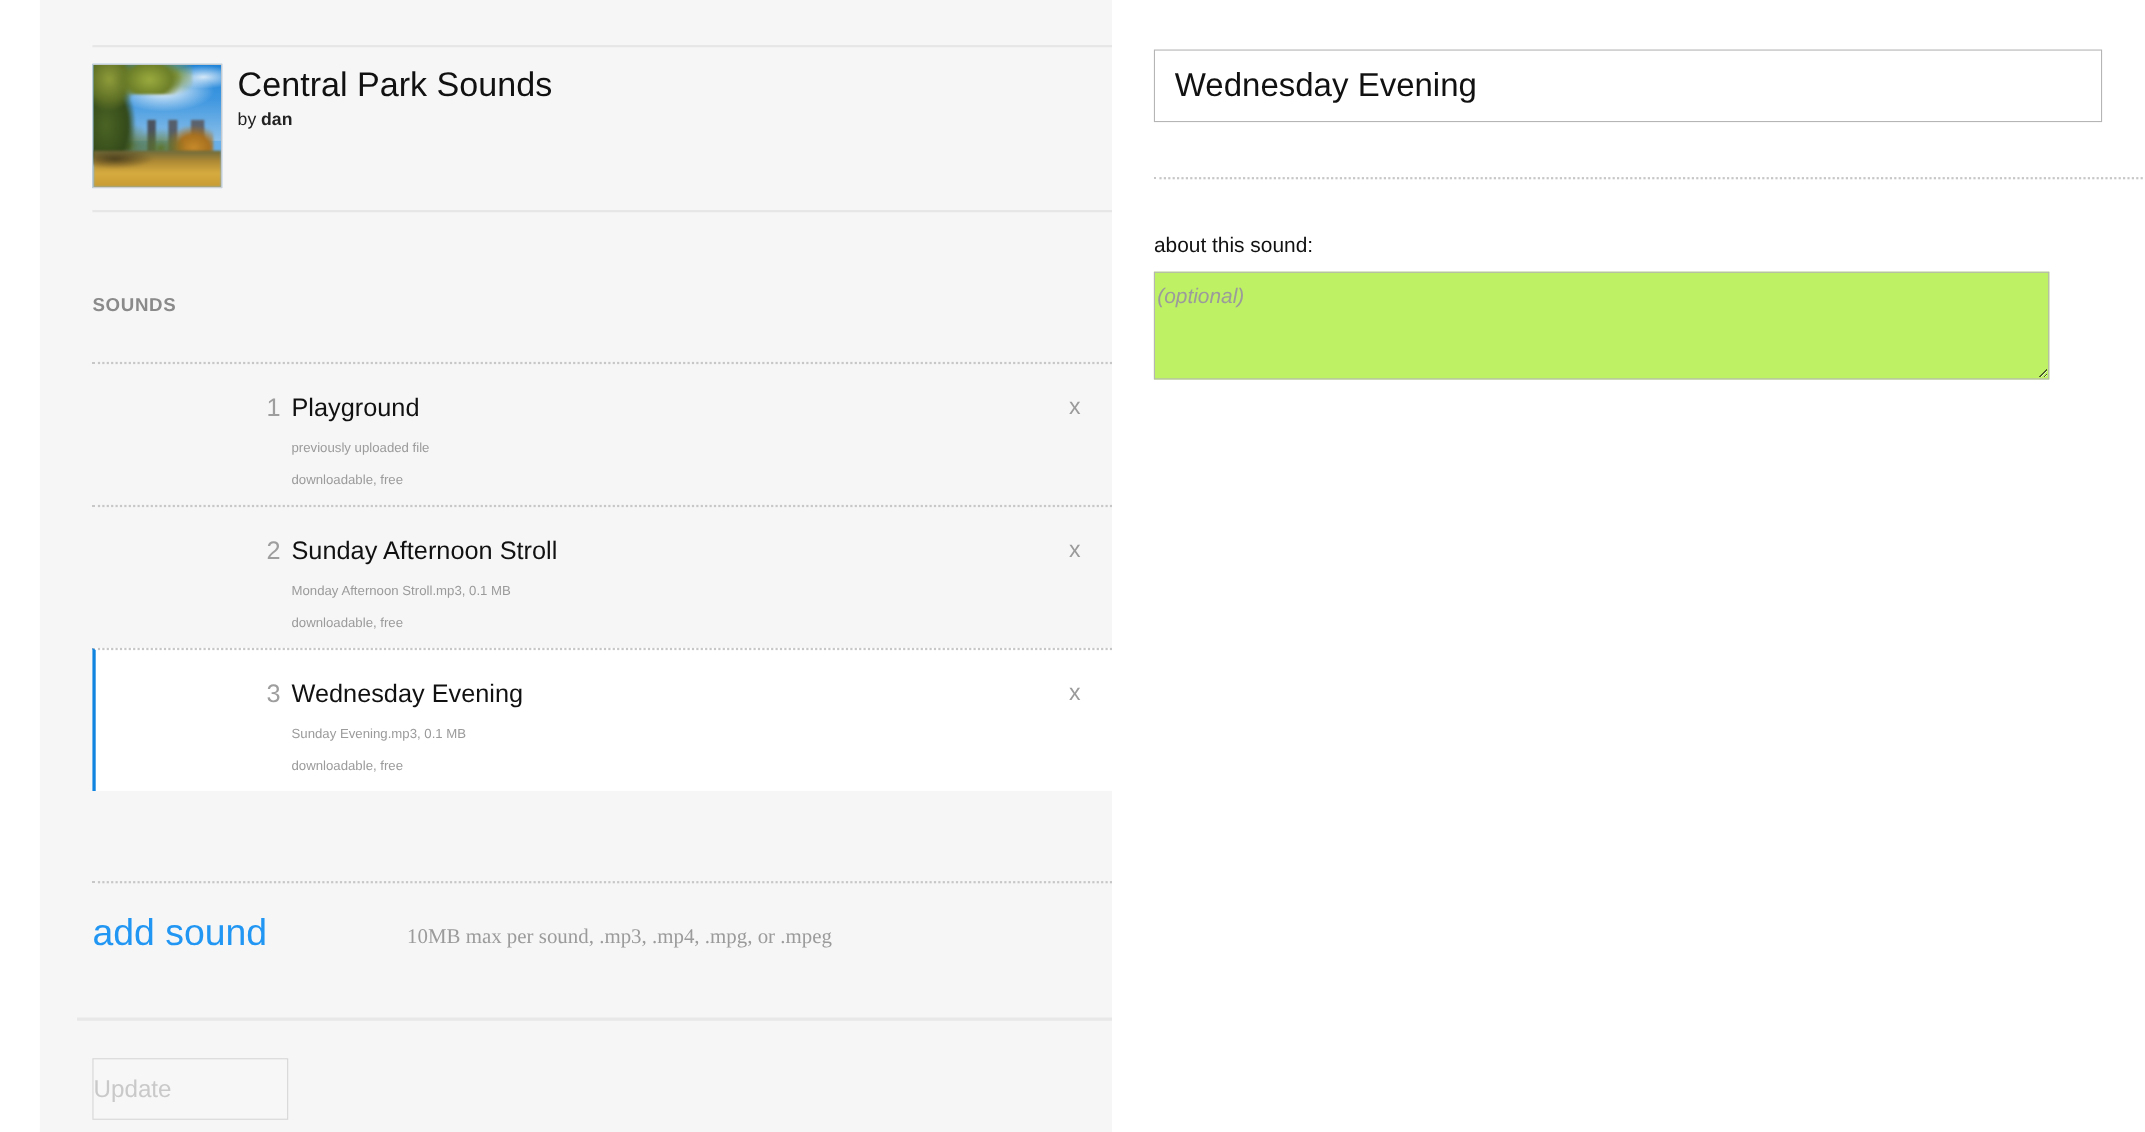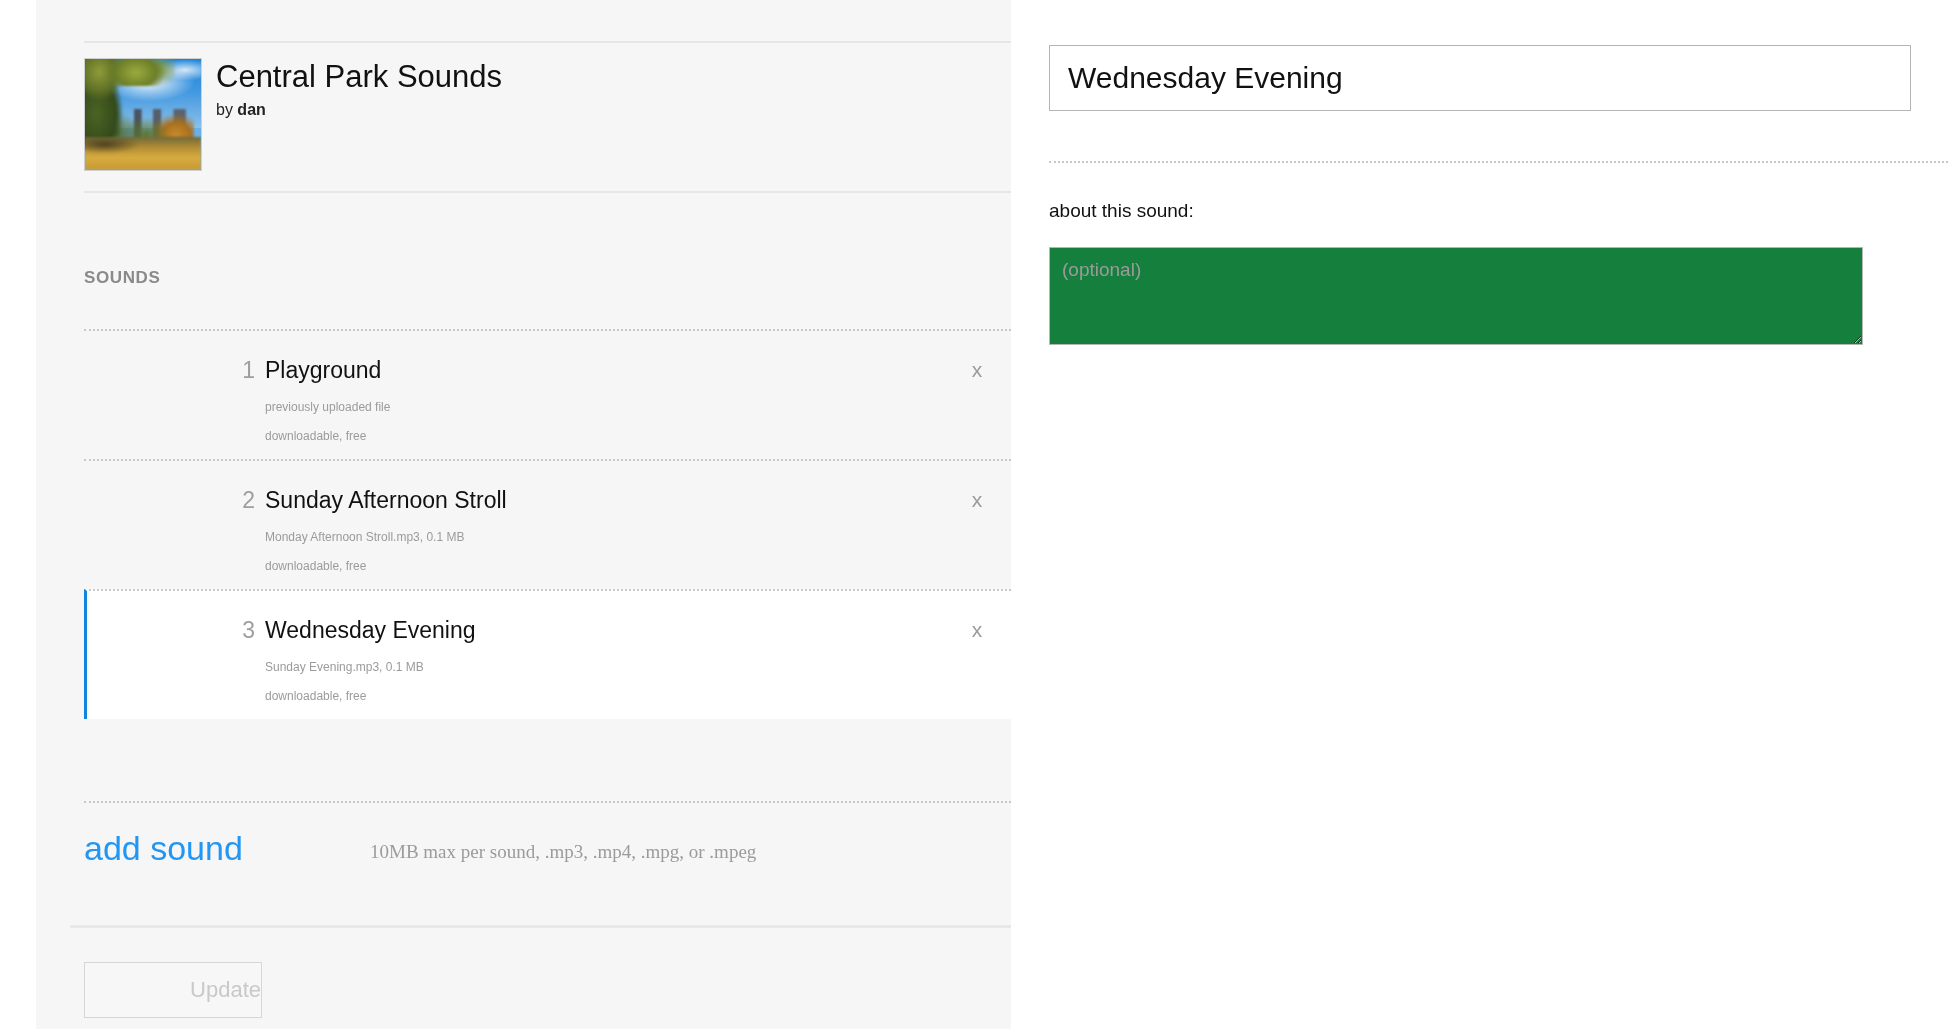--- a/index.html
+++ b/index.html
@@ -267,21 +267,21 @@
     left: 48px;
     top: 962px;
     width: 178px;
     height: 56px;
     border: 1px solid #d6d6d6;
     background: #f7f7f7;
     box-sizing: border-box;
     color: #c9c9c9;
     font-size: 22px;
     line-height: 54px;
-    text-align: right;
+    text-align: left;
     cursor: default;
   }
 
   
   .right-panel {
     position: absolute;
     left: 975px;
     top: 0;
     width: 975px;
     height: 1029px;
@@ -306,42 +306,43 @@
     position: absolute;
     left: 38px;
     top: 161px;
     width: 903px;
     height: 0;
     border-top: 2px dotted #c7c7c7;
   }
   .about-label {
     position: absolute;
     left: 38px;
-    top: 199px;
+    top: 212px;
     font-size: 19px;
     line-height: 24px;
     color: #111111;
   }
   .about-textarea {
     position: absolute;
     left: 38px;
     top: 247px;
     width: 814px;
     height: 98px;
     box-sizing: border-box;
     border: 1px solid #b5b5b5;
-    background: #15803d;
-    padding: 10px 12px;
+    background: #bef264;
+    padding: 10px 2px;
     font-family: "Liberation Sans", sans-serif;
     font-size: 19px;
     line-height: 24px;
     color: #111111;
     resize: both;
     outline: none;
     overflow: hidden;
+    font-style: italic;
   }
   .about-textarea::placeholder { color: #9b9b9b; }
 </style>
 </head>
 <body>
 
 <div id="app">
 
   <div class="left-panel">
 

